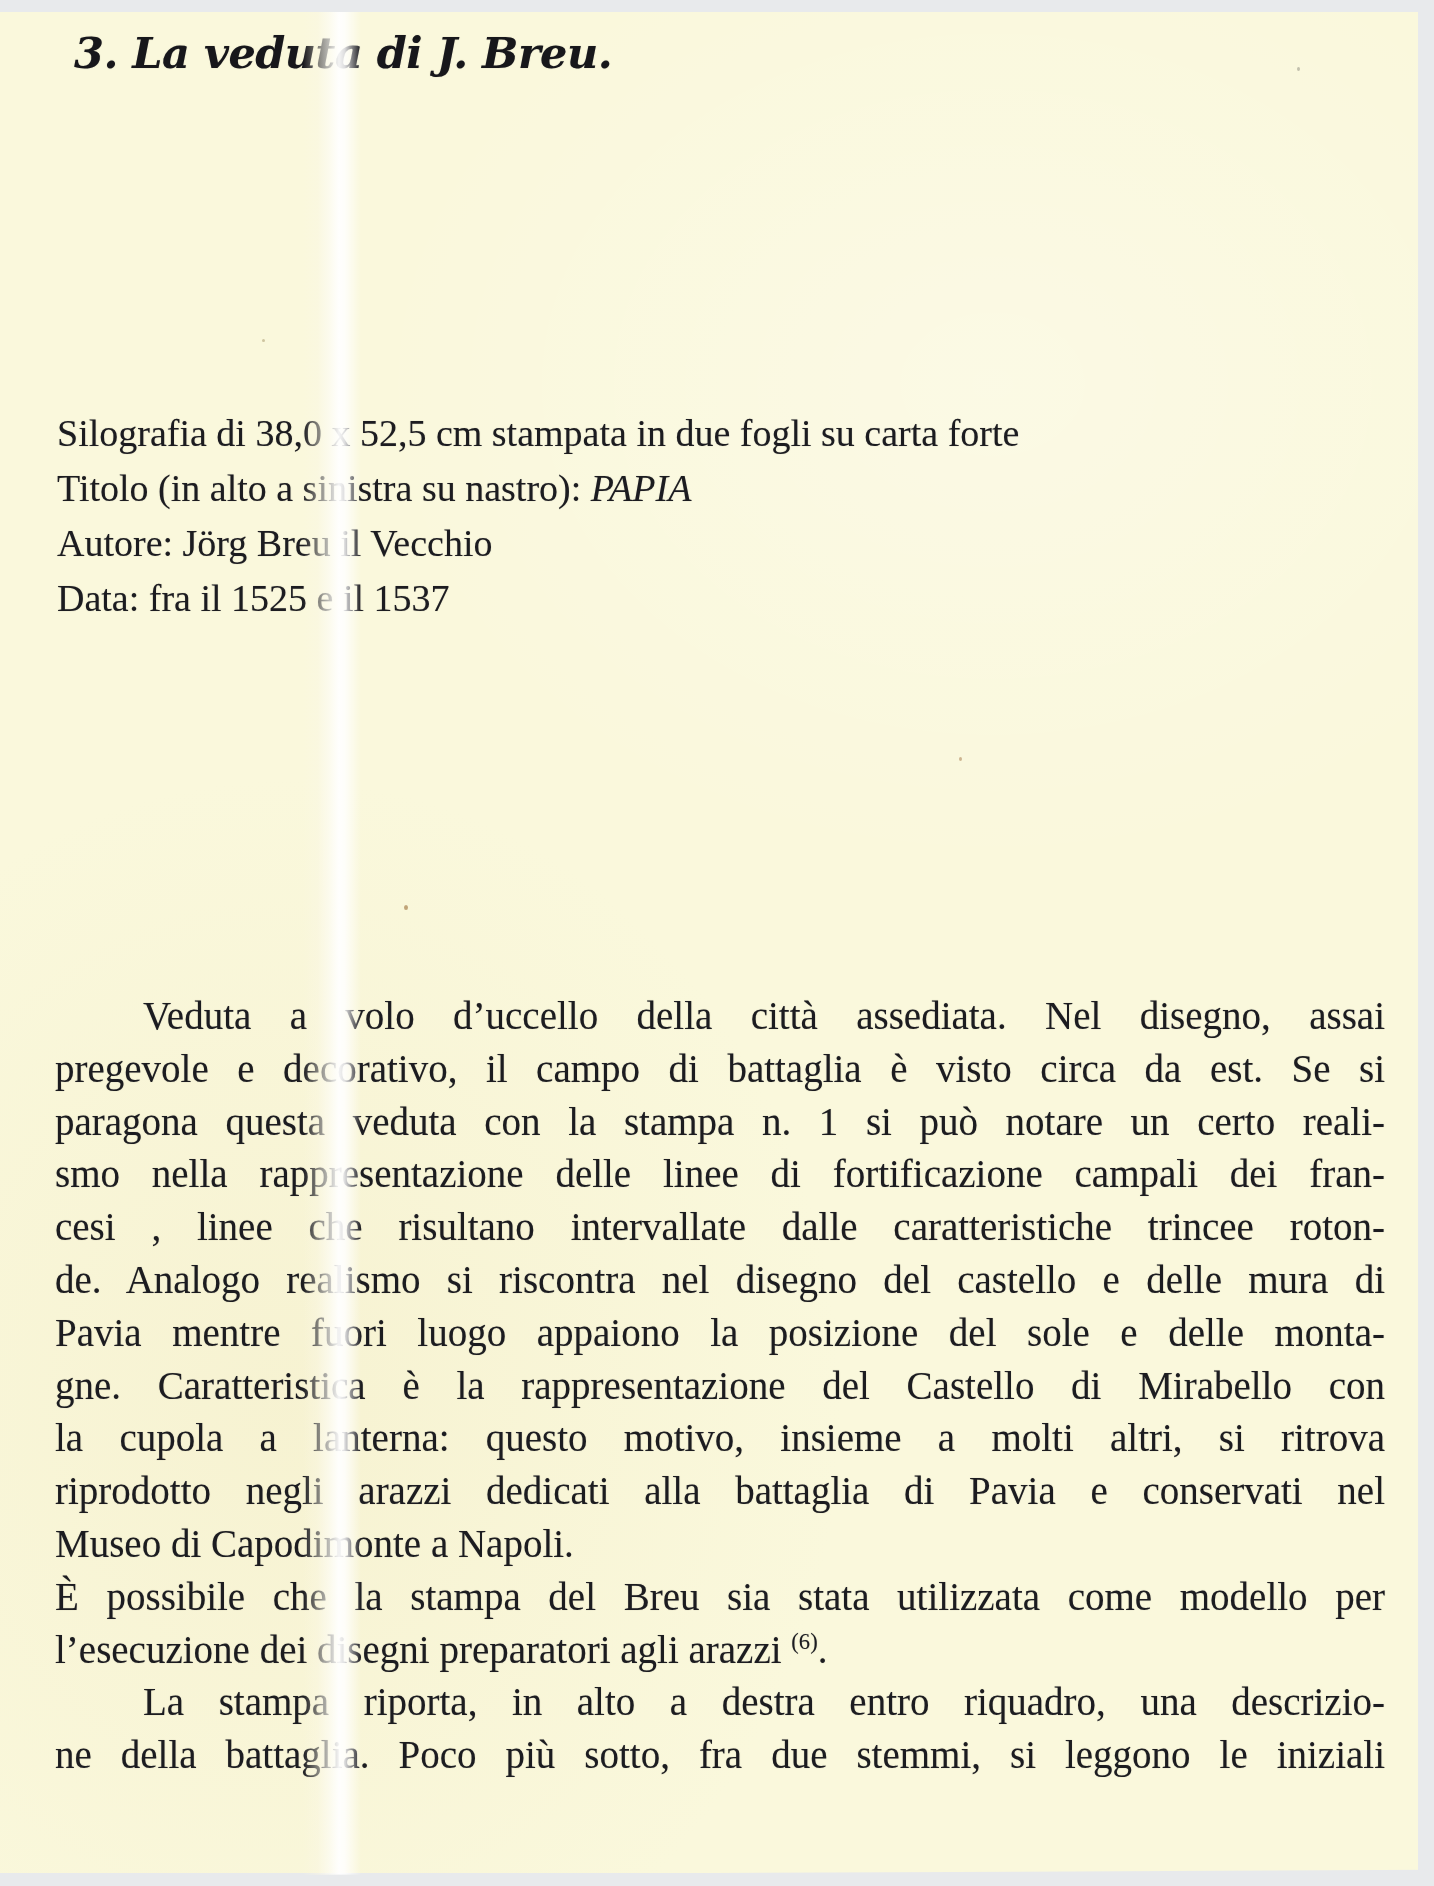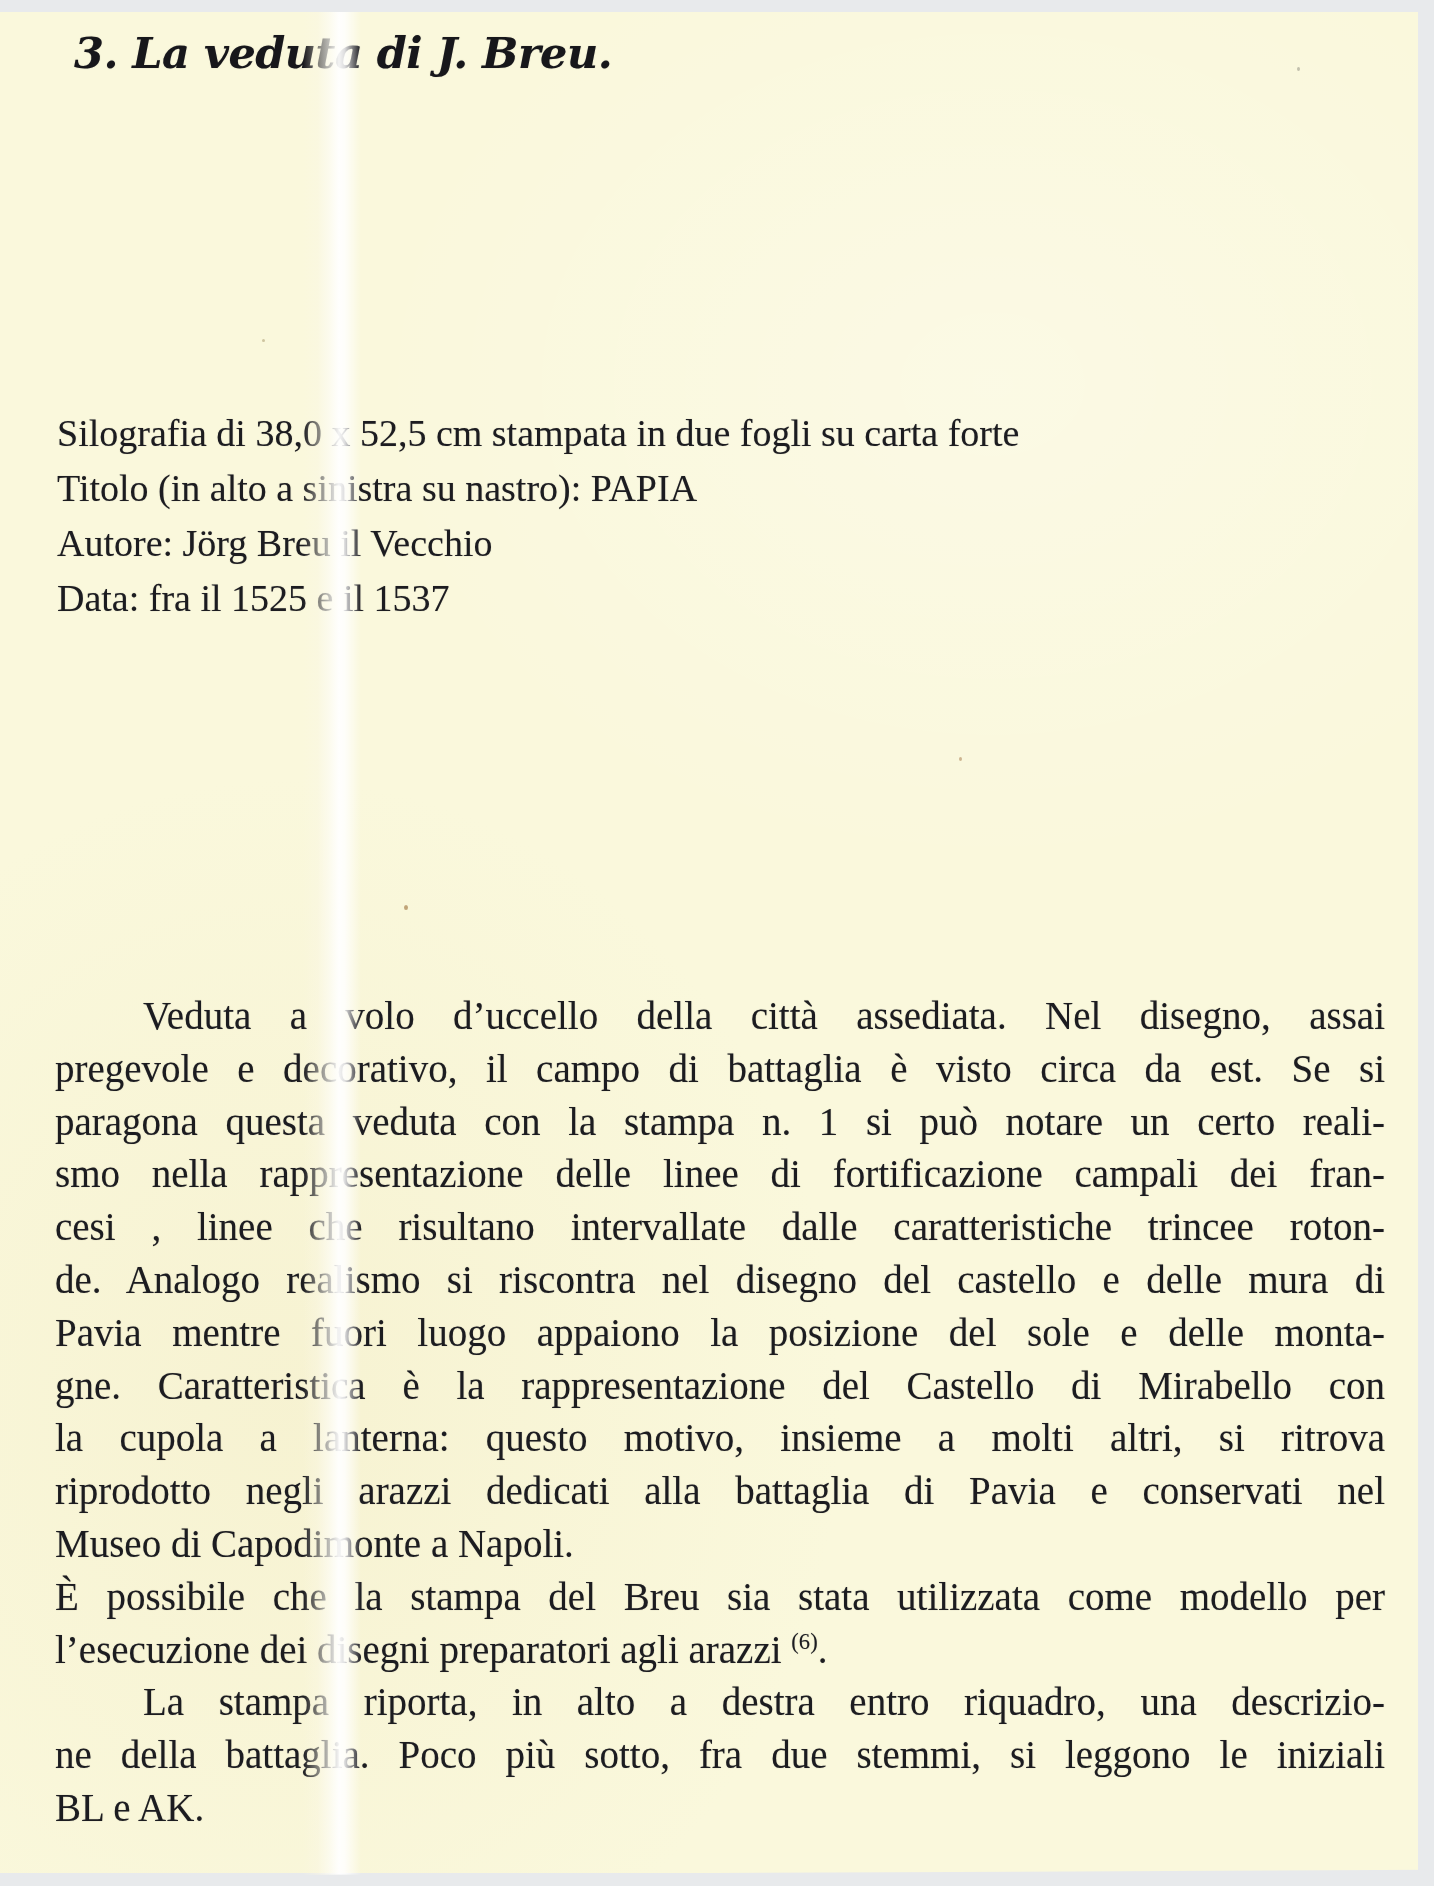--- a/index.html
+++ b/index.html
@@ -50,21 +50,21 @@
     width: 1330px;
     font-size: 39px;
     line-height: 52.8px;
     color: #1c1c20;
   }
 
   .line { min-height: 52.8px; white-space: normal; }
   .metadata .line { min-height: 55px; }
   .line.just { text-align: justify; text-align-last: justify; }
   .line.indent { padding-left: 88px; }
-  .it { }
+  .it { font-style: italic; }
   sup.sup { font-size: 0.58em; line-height: 0; }
 
   .scan-text { text-shadow: 0 0 1px rgba(40,40,45,0.35); }
 
   
   .crease {
     position: absolute;
     left: 303px; top: 0;
     width: 58px; height: 1886px;
     background: linear-gradient(to right,
@@ -117,21 +117,20 @@
       <div class="line just"><span>de. Analogo realismo si riscontra nel disegno del castello e delle mura di</span></div>
       <div class="line just"><span>Pavia mentre fuori luogo appaiono la posizione del sole e delle monta-</span></div>
       <div class="line just"><span>gne. Caratteristica è la rappresentazione del Castello di Mirabello con</span></div>
       <div class="line just"><span>la cupola a lanterna: questo motivo, insieme a molti altri, si ritrova</span></div>
       <div class="line just"><span>riprodotto negli arazzi dedicati alla battaglia di Pavia e conservati nel</span></div>
       <div class="line"><span>Museo di Capodimonte a Napoli.</span></div>
       <div class="line just"><span>È possibile che la stampa del Breu sia stata utilizzata come modello per</span></div>
       <div class="line"><span>l’esecuzione dei disegni preparatori agli arazzi </span><sup class="sup">(6)</sup><span>.</span></div>
       <div class="line just indent"><span>La stampa riporta, in alto a destra entro riquadro, una descrizio-</span></div>
       <div class="line just"><span>ne della battaglia. Poco più sotto, fra due stemmi, si leggono le iniziali</span></div>
-      <div class="line"><span class="it">BL</span><span> e </span><span class="it">AK</span><span>.</span></div>
     </div>
 
   <div class="speck speck-1"></div>
   <div class="speck speck-2"></div>
   <div class="speck speck-3"></div>
   <div class="speck speck-4"></div>
 
   <div class="crease"></div>
 
   <div class="edge edge-top"></div>

